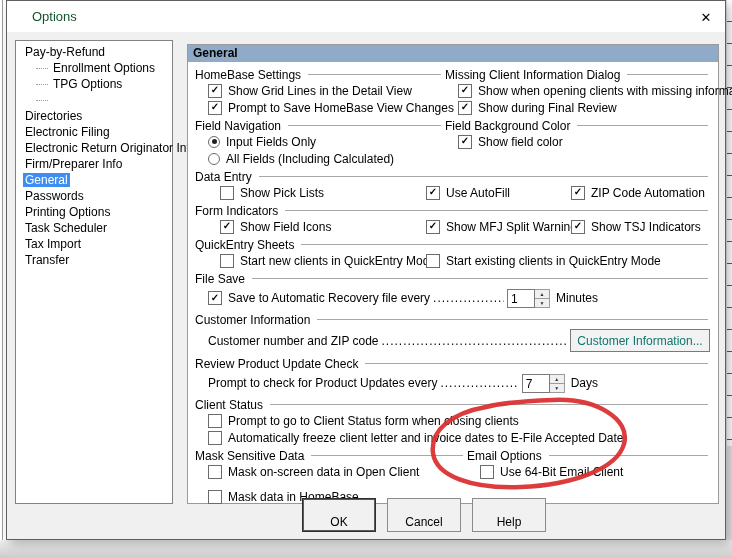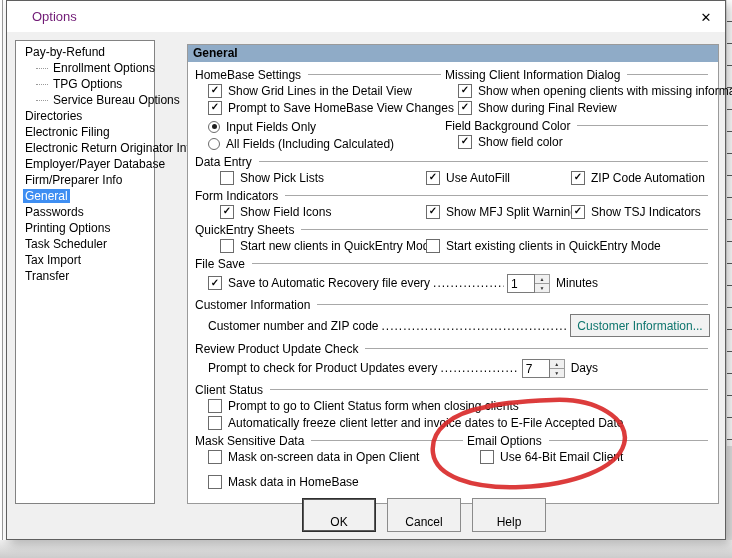--- a/index.html
+++ b/index.html
@@ -11,26 +11,26 @@
     background:linear-gradient(to right,#fff 2px,#9a9a9a 2px,#9a9a9a 3px,#fff 3px);}
   .bg-right{position:absolute;left:727px;top:0;width:5px;height:446px;
     background:repeating-linear-gradient(to bottom,#fff 0 21px,#5a5a5a 21px 22px);}
   .bg-bottom{position:absolute;left:0;top:540px;width:732px;height:18px;
     background:linear-gradient(#efefef,#cccccc);}
 
   
   .dialog{position:absolute;left:6px;top:0;width:720px;height:540px;box-sizing:border-box;
     background:#f0f0f0;border:1px solid #5f5f5f;box-shadow:4px 4px 10px rgba(0,0,0,.25);}
   .titlebar{position:absolute;left:0;top:0;width:100%;height:31px;background:#ffffff;}
-  .title{position:absolute;left:25px;top:0;line-height:31px;font-size:13px;color:#701a75;}
+  .title{position:absolute;left:25px;top:0;line-height:31px;font-size:13px;color:#14532d;}
   .close{position:absolute;right:8px;top:6px;width:22px;height:20px;display:flex;align-items:center;justify-content:center;
     font-size:13px;color:#000;cursor:default;}
 
   
-  .tree{position:absolute;left:8px;top:39px;width:140px;height:464px;box-sizing:border-box;
+  .tree{position:absolute;left:8px;top:39px;width:158px;height:464px;box-sizing:border-box;
     background:#fff;border:1px solid #828282;padding-top:3px;font-size:12px;}
   .tree-item{height:16px;display:flex;align-items:center;padding-left:7px;white-space:nowrap;color:#000;}
   .tree-item .connector{width:12px;border-top:1px dotted #9a9a9a;margin:0 3px 0 13px;flex:none;}
   .tree-item .lblw{padding:0 2px;}
   .tree-item.sel .lblw{background:var(--sel,#3e8ef2);color:#fff;}
 
   
   .panel{position:absolute;left:180px;top:43px;width:532px;height:460px;box-sizing:border-box;
     background:#fff;border:1px solid #9a9a9a;}
   .panel-header{height:17px;line-height:17px;background:var(--hdr,#8fabc7);font-weight:bold;font-size:12px;
@@ -100,33 +100,29 @@
       <div class="tree-item">
           <span class="connector"></span>
           <span class="lblw">Enrollment Options</span>
         </div>
       <div class="tree-item">
           <span class="connector"></span>
           <span class="lblw">TPG Options</span>
         </div>
       <div class="tree-item">
           <span class="connector"></span>
-          <span class="lblw">Service Bureau Options</span>
         </div>
       <div class="tree-item">
           <span class="lblw">Directories</span>
         </div>
       <div class="tree-item">
           <span class="lblw">Electronic Filing</span>
         </div>
       <div class="tree-item">
           <span class="lblw">Electronic Return Originator Info</span>
-        </div>
-      <div class="tree-item">
-          <span class="lblw">Employer/Payer Database</span>
         </div>
       <div class="tree-item">
           <span class="lblw">Firm/Preparer Info</span>
         </div>
       <div class="tree-item sel">
           <span class="lblw">General</span>
         </div>
       <div class="tree-item">
           <span class="lblw">Passwords</span>
         </div>
@@ -162,20 +158,24 @@
                   <span>Show Grid Lines in the Detail View</span>
                 </div>
               <div class="row">
                   <span class="cb">
                     <i>✓</i>
                   </span>
                   <span>Prompt to Save HomeBase View Changes</span>
                 </div>
             </div>
             <div class="sec">
+              <div class="sec-title">
+                  <span>Field Navigation</span>
+                  <span class="sec-line"></span>
+                </div>
               <div class="row">
                   <span class="radio">
                     <span class="dot"></span>
                   </span>
                   <span>Input Fields Only</span>
                 </div>
               <div class="row">
                   <span class="radio"></span>
                   <span>All Fields (Including Calculated)</span>
                 </div>

